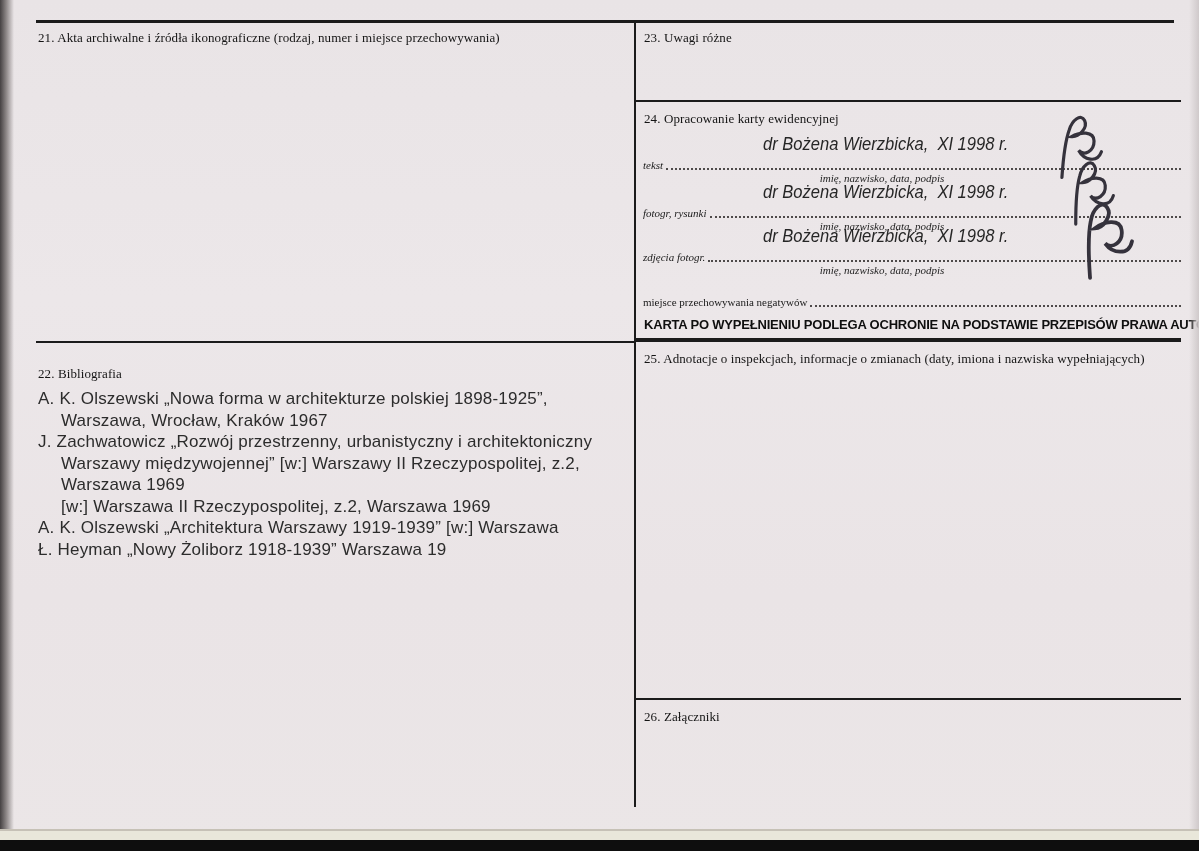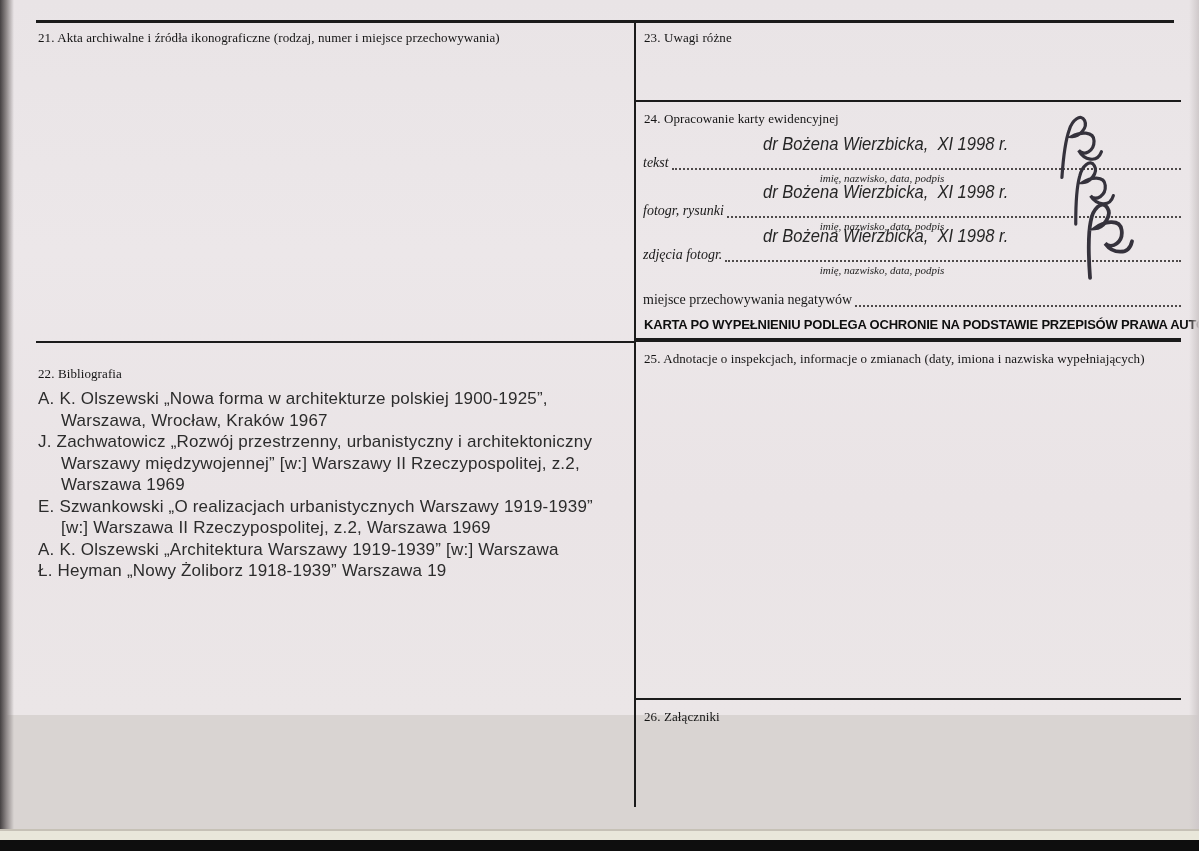--- a/index.html
+++ b/index.html
@@ -1,17 +1,17 @@
 <!DOCTYPE html>
 <html><head>
 <meta charset="utf-8">
 <style>
   html,body{margin:0;padding:0;}
   body{width:1199px;height:851px;overflow:hidden;background:#d9d4d2;}
-  #stage{position:relative;width:1199px;height:715px;
+  #stage{position:relative;width:1199px;height:851px;
          background:linear-gradient(180deg,#e9e4e6 0%,#ece7e9 35%,#eae4e6 70%,#ebe6e7 100%);
          font-family:"Liberation Serif",serif;color:#1a1a1a;}
   
   .edge-left{position:absolute;left:0;top:0;width:14px;height:840px;
              background:linear-gradient(90deg,#454142 0%,#8d8787 45%,rgba(234,229,231,0) 100%);}
   .edge-right{position:absolute;right:0;top:0;width:10px;height:840px;
               background:linear-gradient(270deg,#cfc9ca 0%,rgba(234,229,231,0) 100%);}
   .card-bottom-line{position:absolute;left:0;top:829px;width:1199px;height:2px;background:#c6c1b6;}
   .scan-strip{position:absolute;left:0;top:831px;width:1199px;height:9px;background:#e9e7da;}
   .scan-black{position:absolute;left:0;top:840px;width:1199px;height:11px;background:#0e0e0e;}
@@ -22,21 +22,21 @@
   
   #biblio{position:absolute;left:38px;top:388px;width:596px;font-family:"Liberation Sans",sans-serif;
           font-size:17px;line-height:21.5px;color:#2c2c2c;letter-spacing:.2px;}
   #biblio .bib-line{white-space:nowrap;}
   #biblio .bib-cont{padding-left:23px;}
   
   .sig-row{position:absolute;left:643px;width:538px;font-style:italic;}
   .typed-name{position:absolute;left:120px;top:-23px;font-family:"Liberation Sans",sans-serif;
               font-size:19px;color:#262626;white-space:pre;transform:scaleX(.87);transform-origin:left bottom;}
   .fieldline{display:flex;align-items:flex-end;height:15px;}
-  .flabel{font-size:14px;color:#191919;white-space:nowrap;padding-right:3px;}
+  .flabel{font-size:11px;color:#191919;white-space:nowrap;padding-right:3px;}
   .dots{flex:1;border-bottom:2px dotted #4e4a4a;margin-bottom:1px;height:0;}
   .caption{position:absolute;top:16px;left:0;right:60px;text-align:center;font-size:11px;color:#232323;}
   #negatives-row{position:absolute;left:643px;top:293px;width:538px;}
   #copyright-notice{position:absolute;left:644px;top:317px;width:537px;
       font-family:"Liberation Sans",sans-serif;font-weight:bold;font-size:13px;
       letter-spacing:-.2px;color:#0f0f0f;white-space:nowrap;}
   
   #signature-svg{position:absolute;left:1008px;top:108px;}
 </style>
 </head>
@@ -97,26 +97,25 @@
   <svg id="signature-svg" width="185" height="185" viewBox="0 0 185 185">
     <defs>
       <path id="sigmark" d="M6,58 C10,44 15,26 23,13 C28,4 38,-1 40,7 C42,15 31,22 24,20 C33,17 47,19 45,29 C43,39 32,42 28,35 C31,45 43,52 50,41" fill="none" stroke="#35323c" stroke-width="3.2" stroke-linecap="round"></path>
     </defs>
     <use href="#sigmark" transform="translate(36,14) rotate(-12)"></use>
     <use href="#sigmark" transform="translate(46,62) rotate(-16)"></use>
     <use href="#sigmark" transform="translate(52,108) rotate(-20) scale(1.18)"></use>
   </svg>
 
   <div id="biblio">
-    <div class="bib-line">A. K. Olszewski „Nowa forma w architekturze polskiej 1900-1925”,</div>
+    <div class="bib-line">A. K. Olszewski „Nowa forma w architekturze polskiej 1898-1925”,</div>
     <div class="bib-line bib-cont">Warszawa, Wrocław, Kraków 1967</div>
     <div class="bib-line">J. Zachwatowicz „Rozwój przestrzenny, urbanistyczny i architektoniczny</div>
     <div class="bib-line bib-cont">Warszawy międzywojennej” [w:] Warszawy II Rzeczypospolitej, z.2,</div>
     <div class="bib-line bib-cont">Warszawa 1969</div>
-    <div class="bib-line">E. Szwankowski „O realizacjach urbanistycznych Warszawy 1919-1939”</div>
     <div class="bib-line bib-cont">[w:] Warszawa II Rzeczypospolitej, z.2, Warszawa 1969</div>
     <div class="bib-line">A. K. Olszewski „Architektura Warszawy 1919-1939” [w:] Warszawa</div>
     <div class="bib-line">Ł. Heyman „Nowy Żoliborz 1918-1939” Warszawa 19</div>
   </div>
 
   <div class="edge-left"></div>
   <div class="edge-right"></div>
   <div class="card-bottom-line"></div>
   <div class="scan-strip"></div>
   <div class="scan-black"></div>

